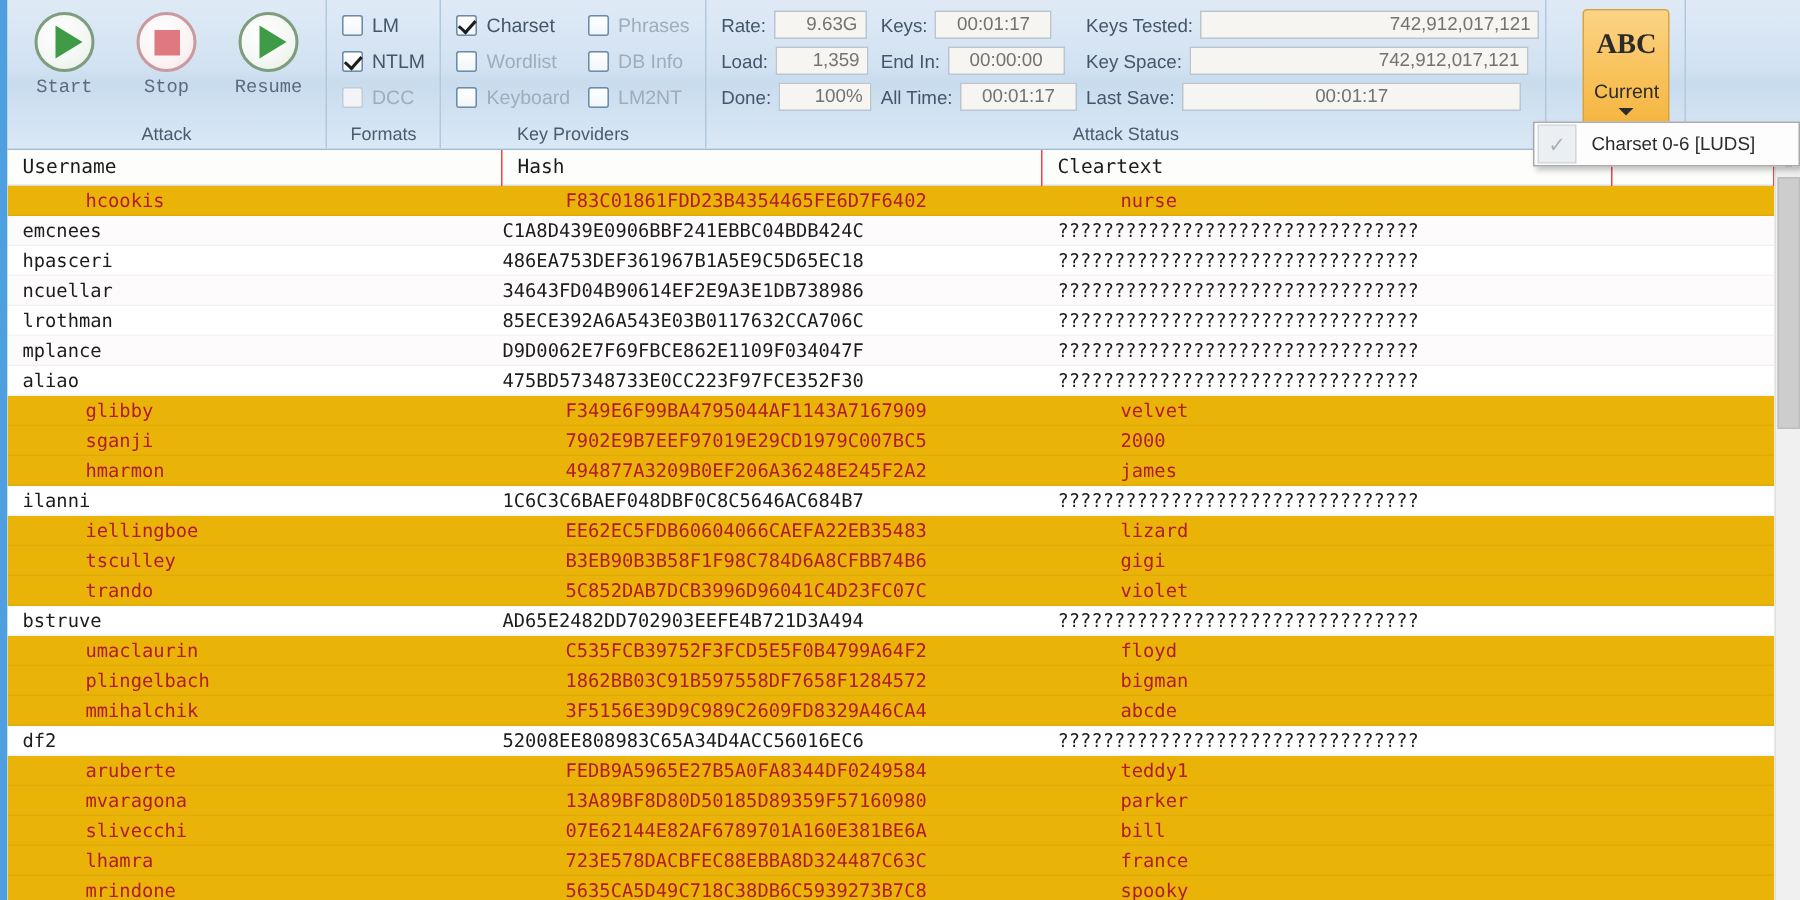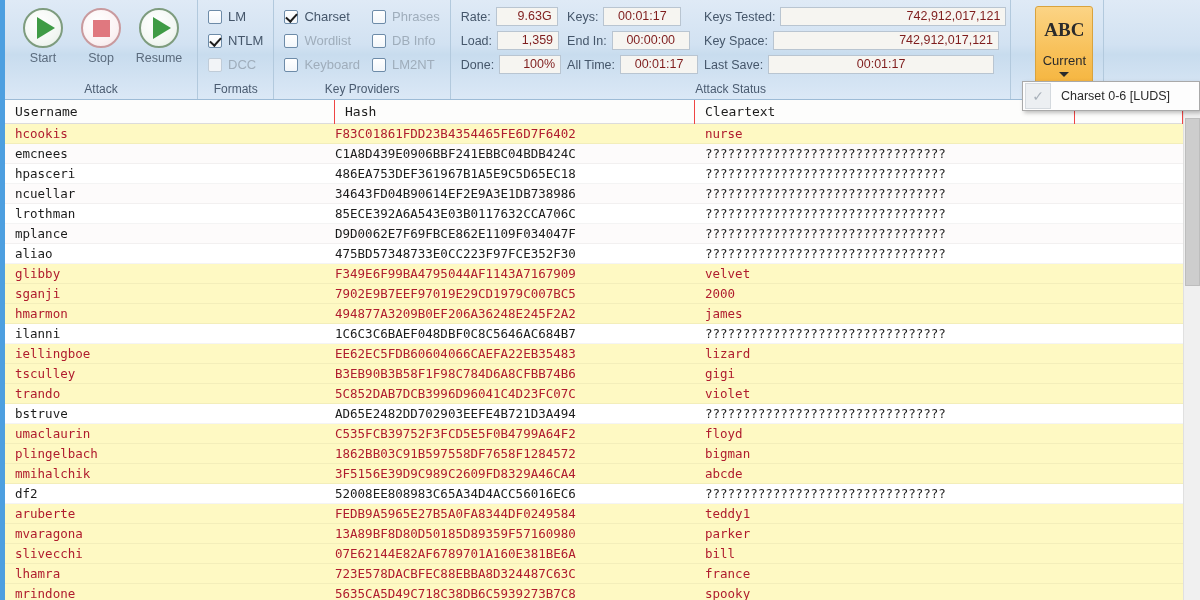--- a/index.html
+++ b/index.html
@@ -39,21 +39,21 @@
   .rgroup-body { display: flex; align-items: flex-start; flex: 1; }
   .rgroup-title {
     text-align: center;
     font-size: 12px;
     color: #4a5b70;
     padding-bottom: 3px;
     white-space: nowrap;
   }
 
   
-  .bigbtns { display: flex; gap: 2px; padding: 2px 6px 0 6px; }
+  .bigbtns { display: flex; gap: 12px; padding: 2px 6px 0 6px; font-family: Liberation Mono, monospace; }
   .bigbtn {
     width: 56px;
     display: flex; flex-direction: column; align-items: center;
     padding-top: 3px;
     border: 1px solid transparent;
     border-radius: 3px;
     cursor: default;
   }
   .circ {
     width: 40px; height: 40px; border-radius: 50%;
@@ -91,21 +91,21 @@
     transform: rotate(42deg);
   }
   .cblbl { font-size: 13px; color: #45566a; white-space: nowrap; }
   .cblbl.dim { color: #9fadbb; }
 
   
   .statcol { display: flex; flex-direction: column; gap: 3px; padding: 4px 0 0 0; }
   .statrow { display: flex; align-items: center; height: 21px; }
   .statlbl { font-size: 12.5px; color: #45566a; padding: 0 5px 0 6px; white-space: nowrap; }
   .statval {
-    font-size: 12.5px; color: #7f1d1d;
+    font-size: 12.5px; color: #737373;
     background: #f6f5f1;
     border: 1px solid #b9c5d1;
     height: 19px; line-height: 17px;
     text-align: right;
     padding: 0 5px;
     white-space: nowrap;
   }
   .w-sm { width: 62px; }
   .w-md { width: 78px; }
   .w-lg { width: 226px; }
@@ -174,21 +174,21 @@
     border-right: 1px solid #ef4444;
     height: 24px; line-height: 24px;
     overflow: hidden; white-space: nowrap;
   }
   .c-user { width: 330px; flex: 0 0 330px; }
   .c-hash { width: 360px; flex: 0 0 360px; }
   .c-clear { width: 380px; flex: 0 0 380px; }
   .c-tail { flex: 1; }
 
   .row { display: flex; height: 20px; align-items: center; }
-  .row.cracked { background: #fef9c3; }
+  .row.cracked { background: #eab308; padding-left: 42px; }
   .row.plain { background: #ffffff; }
   .row.plain.alt { background: #fdfbfb; }
   .cell {
     font-family: "DejaVu Sans Mono", monospace;
     font-size: 12.5px;
     height: 20px; line-height: 20px;
     padding-left: 10px;
     white-space: nowrap; overflow: hidden;
   }
   .row.cracked .cell { color: #b01c2e; }

